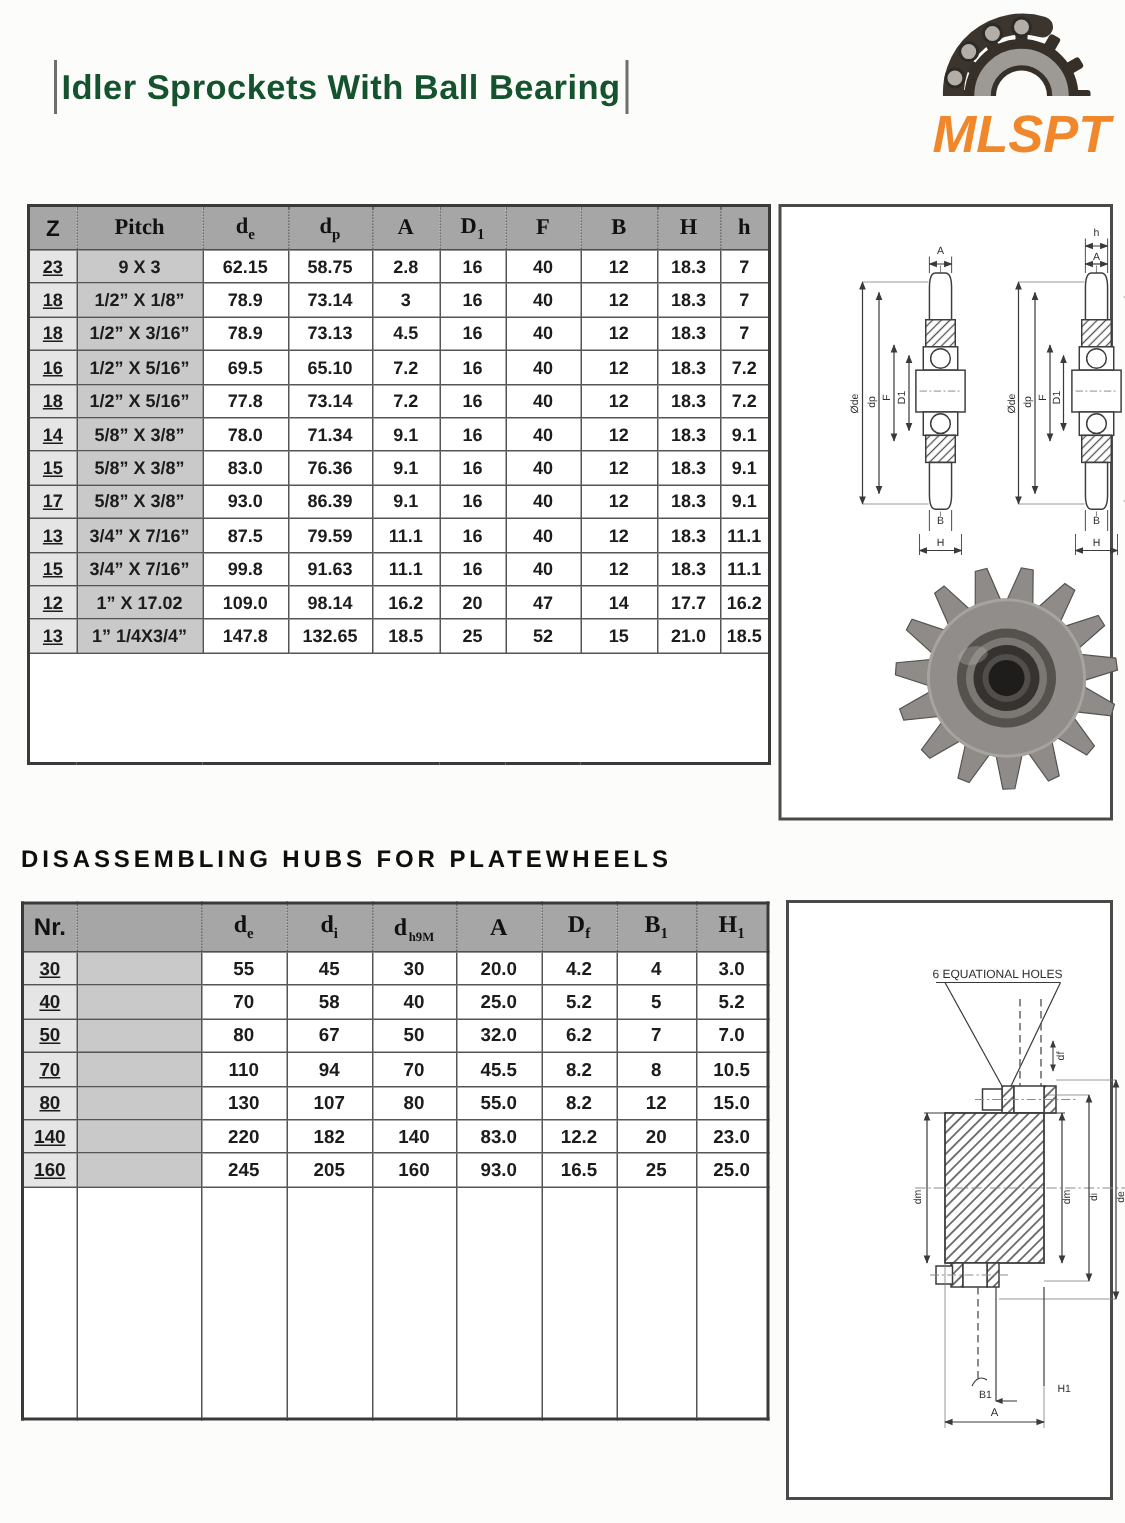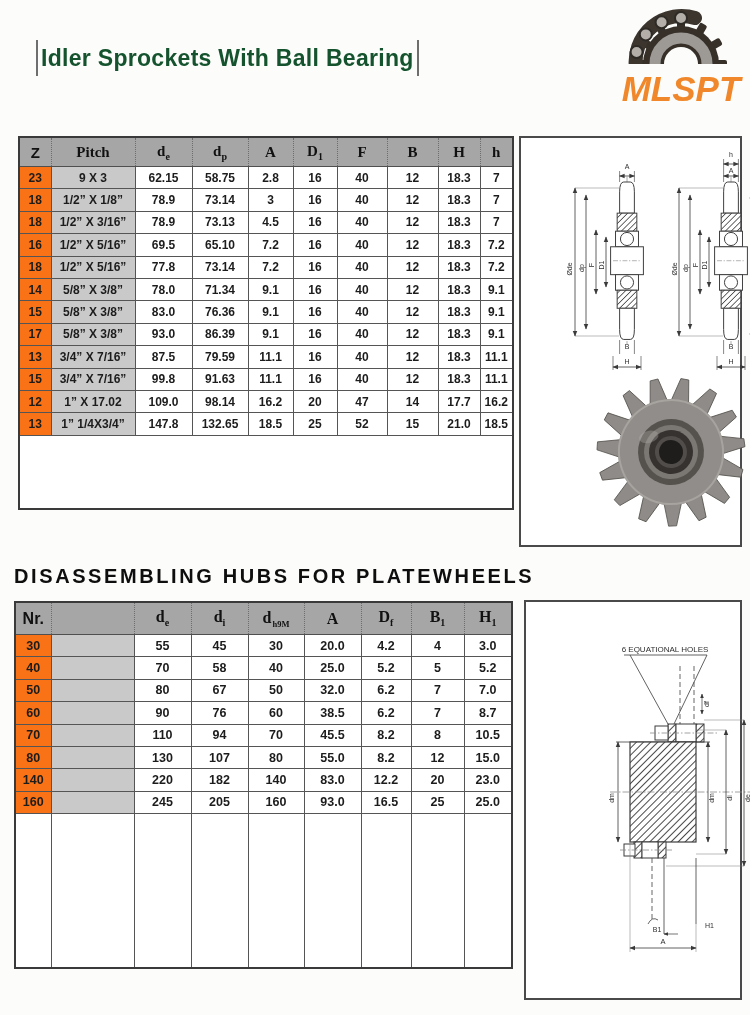--- a/index.html
+++ b/index.html
@@ -23,27 +23,27 @@
   }
   #table2 th{height:31px;font-size:16px;}
   th + th{border-left:1px dotted #6d6d6d;font-family:Liberation Serif, serif;}
   sub{font-size:10px;font-weight:bold;}
   .ss{display:inline-flex;flex-direction:row;line-height:7px;font-size:8.5px;font-weight:bold;vertical-align:-4px;text-align:left;margin-left:1px;}
   td{
     border:1px solid #555;text-align:center;height:21.4px;
     font-size:12px;font-weight:600;padding:0 1px;white-space:nowrap;overflow:hidden;
   }
   #table2 td{font-size:12.5px;}
-  tbody.data td:first-child{background:#f97316;font-weight:700;}
+  tbody.data td:first-child{background:#e5e5e5;font-weight:700;text-decoration:underline;}
   tbody.data td:nth-child(2){background:#c9c9c9;}
   tbody.fill1 td{border:none;background:#fff;height:72px;}
   tbody.fill2 td{border-top:1px solid #555;border-left:1px solid #555;border-right:1px solid #555;
     border-bottom:none;background:#fff;height:153px;}
   
-  .section-title{position:absolute;left:14px;top:565px;font-size:20px;font-weight:bold;
+  .section-title{position:absolute;left:14px;top:565px;font-size:16px;font-weight:bold;
     color:#0e0e0e;letter-spacing:2.6px;white-space:nowrap;}
   
   .panel{position:absolute;border:2px solid #4a4a4a;background:#fff;box-sizing:border-box;padding-left:42px;}
   #panel1{left:519px;top:136px;width:223px;height:411px;}
   #panel2{left:524px;top:600px;width:218px;height:400px;}
   .dwg text{fill:#2e2e2e;font-family:"Liberation Sans",sans-serif;}
 </style>
 </head>
 <body>
 
@@ -436,31 +436,20 @@
           <td></td>
           <td>80</td>
           <td>67</td>
           <td>50</td>
           <td>32.0</td>
           <td>6.2</td>
           <td>7</td>
           <td>7.0</td>
         </tr>
         <tr>
-          <td>60</td>
-          <td></td>
-          <td>90</td>
-          <td>76</td>
-          <td>60</td>
-          <td>38.5</td>
-          <td>6.2</td>
-          <td>7</td>
-          <td>8.7</td>
-        </tr>
-        <tr>
           <td>70</td>
           <td></td>
           <td>110</td>
           <td>94</td>
           <td>70</td>
           <td>45.5</td>
           <td>8.2</td>
           <td>8</td>
           <td>10.5</td>
         </tr>

